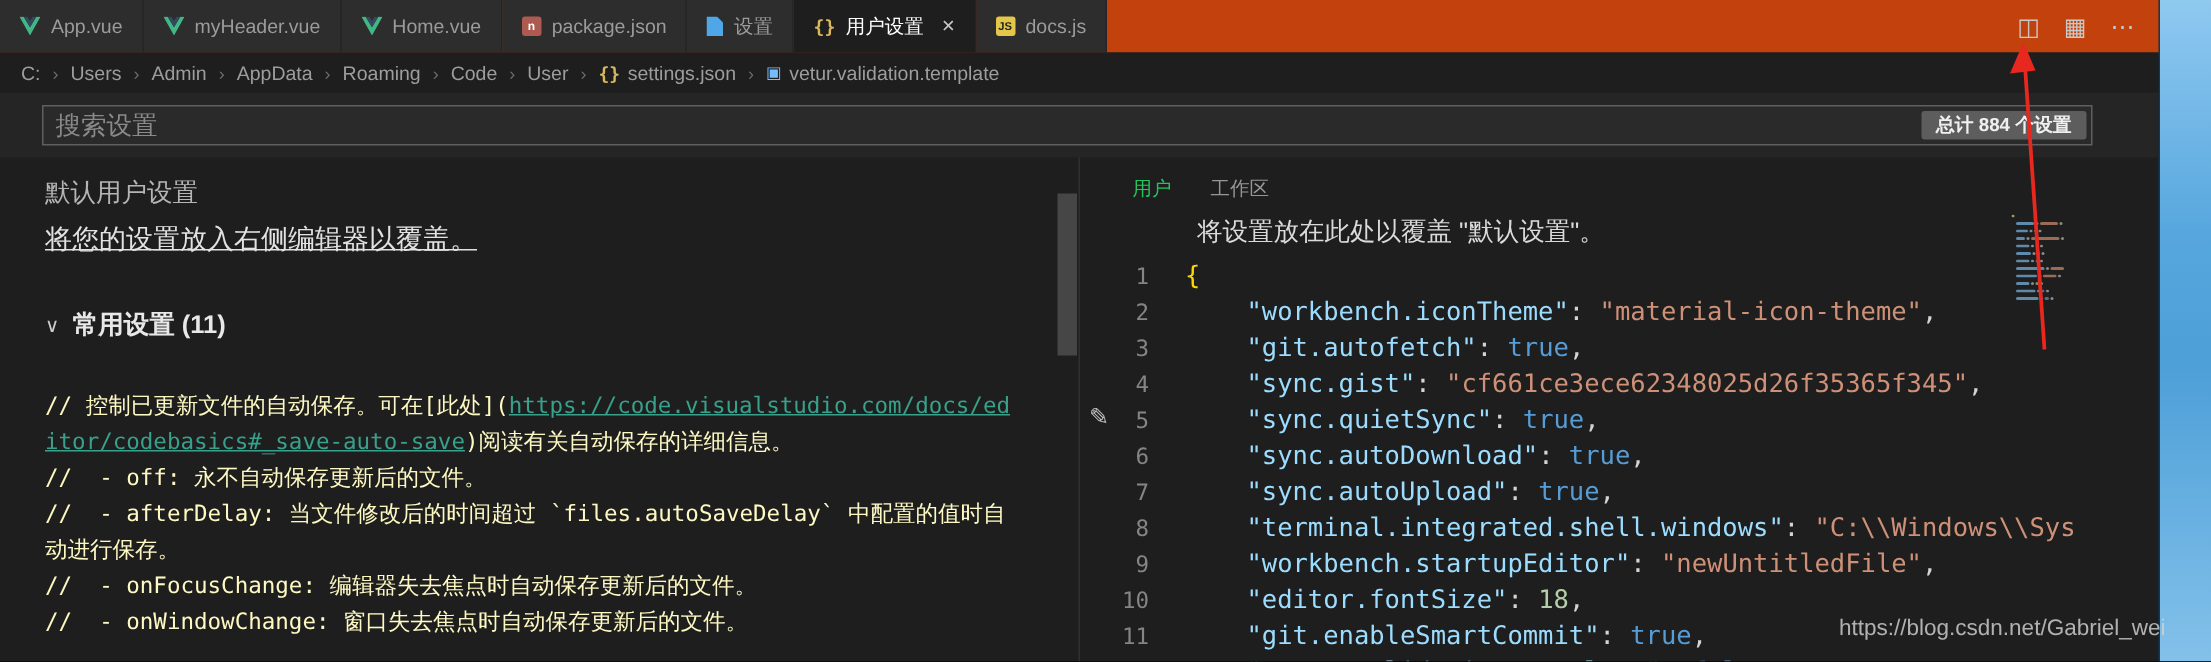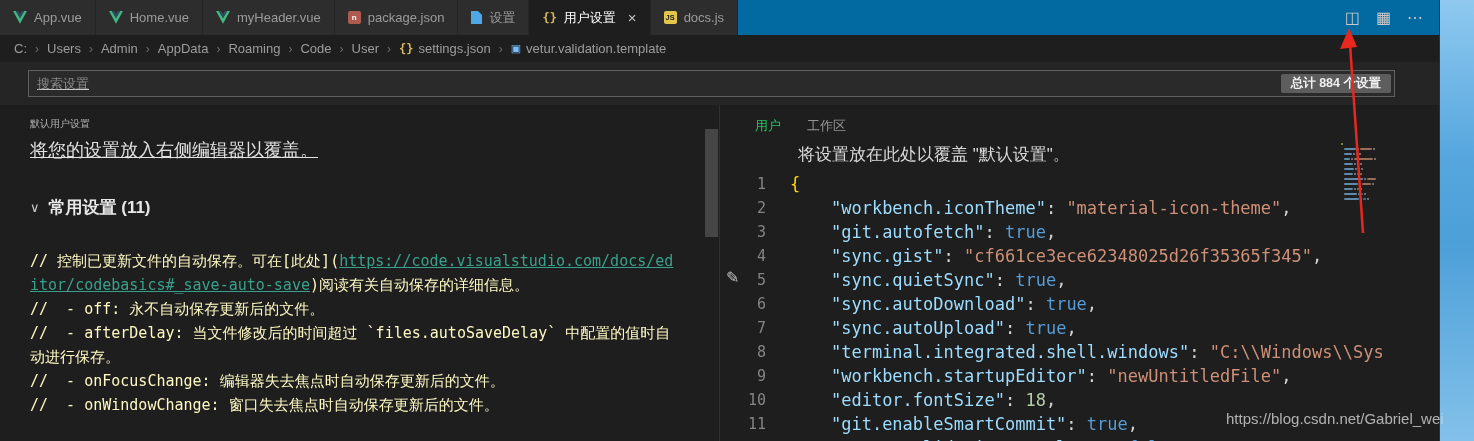--- a/index.html
+++ b/index.html
@@ -3,21 +3,21 @@
 <meta charset="utf-8">
 <style>
   html,body{margin:0;padding:0;background:#000;}
   .screen{position:relative;width:1474px;height:441px;overflow:hidden;background:#1e1e1e;
           font-family:"Liberation Sans",sans-serif;-webkit-font-smoothing:antialiased;}
   .desktop-strip{position:absolute;right:0;top:0;width:34px;height:100%;
           background:linear-gradient(180deg,#8fc9f0 0%,#57a7de 35%,#4d9fd8 55%,#83c1ea 100%);}
   .window{position:absolute;left:0;top:0;width:1440px;height:441px;background:#1e1e1e;border-right:1px solid #0d3a5c;box-sizing:border-box;}
 
   
-  .tabbar{position:absolute;left:0;top:0;right:0;height:35px;background:#0369a1;display:flex;align-items:stretch;}
+  .tabbar{position:absolute;left:0;top:0;right:0;height:35px;background:#c2410c;display:flex;align-items:stretch;}
   .tabs{display:flex;}
   .tab{display:flex;align-items:center;gap:7px;padding:0 13px;background:#2d2d2d;color:#9b9b9b;
        font-size:13px;border-right:1px solid #252526;cursor:pointer;white-space:nowrap;}
   .tab.active{background:#1e1e1e;color:#ffffff;}
   .tab-close{margin-left:5px;color:#c5c5c5;font-size:15px;line-height:1;}
   .tab-actions{margin-left:auto;display:flex;align-items:center;gap:16px;padding-right:16px;color:#c8c8c8;font-size:16px;}
   .tab-actions span{cursor:pointer;}
   .icon{display:inline-flex;align-items:center;justify-content:center;}
   .npm-icon{width:13px;height:13px;background:#ad5a50;color:#fff;font-size:8px;font-weight:bold;border-radius:2px;}
   .js-icon{width:13px;height:13px;background:#e3c64a;color:#222;font-size:7.5px;font-weight:bold;border-radius:2px;}
@@ -28,29 +28,29 @@
   .breadcrumb{position:absolute;left:0;top:35px;right:0;height:27px;display:flex;align-items:center;
        padding-left:14px;color:#9d9d9d;font-size:13px;background:#1e1e1e;}
   .bc-item{display:inline-flex;align-items:center;gap:5px;cursor:pointer;}
   .bc-sep{color:#6d6d6d;margin:0 8px;font-size:12px;}
 
   
   .searchrow{position:absolute;left:0;top:62px;right:0;height:43px;background:#252526;display:flex;align-items:center;
        padding:0 44px 0 28px;box-sizing:border-box;}
   .searchbox{position:relative;flex:1;height:27px;background:#2a2a2b;border:1px solid #5f5f5f;box-sizing:border-box;}
   .searchbox input{position:absolute;left:0;top:0;width:75%;height:100%;background:transparent;border:0;outline:none;
-       color:#cccccc;font-size:13px;padding:0 8px;font-family:"Liberation Sans",sans-serif;text-decoration:underline;}
+       color:#cccccc;font-size:17px;padding:0 8px;font-family:"Liberation Sans",sans-serif;}
   .searchbox input::placeholder{color:#8a8a8a;opacity:1;}
   .search-badge{position:absolute;right:3px;top:3px;bottom:3px;background:#5d5d5d;color:#f0f0f0;font-size:12.5px;
        font-weight:bold;padding:0 10px;display:flex;align-items:center;border-radius:2px;}
 
   
   .panes{position:absolute;left:0;top:105px;right:34px;bottom:0;}
   .pane-left{position:absolute;left:0;top:0;bottom:0;width:706px;padding-left:30px;box-sizing:border-box;overflow:hidden;}
-  .lp-label{margin-top:12px;font-size:10px;color:#b5b5b5;}
+  .lp-label{margin-top:12px;font-size:17px;color:#b5b5b5;}
   .lp-hint{margin-top:7px;font-size:18px;color:#e2e2e2;text-decoration:underline;}
   .lp-section{margin-top:34px;font-size:17px;font-weight:bold;color:#e8e8e8;display:flex;align-items:center;gap:9px;cursor:pointer;}
   .lp-chevron{font-weight:normal;font-size:13px;color:#cccccc;}
   .lp-comments{margin-top:30px;width:648px;font-family:"DejaVu Sans Mono",monospace;font-size:15px;line-height:24px;
        white-space:pre-wrap;word-break:break-all;}
   .cmt-text{color:#fef9c3;}
   .cmt-link{color:#38a18c;text-decoration:underline;cursor:pointer;}
   .lp-scrollbar{position:absolute;left:705px;top:24px;width:13px;height:108px;background:#464646;cursor:pointer;}
   .pane-divider{position:absolute;left:719px;top:0;bottom:0;width:1px;background:#303030;}
 
@@ -93,30 +93,30 @@
             </span>
             <span class="tab-label">App.vue</span>
           </div>
           <div class="tab">
             <span class="icon">
               <svg width="14" height="13" viewBox="0 0 24 22">
                 <path fill="#41b883" d="M0 0h4.8L12 12 19.2 0H24L12 21.7z"></path>
                 <path fill="#35495e" d="M4.8 0h4.3L12 5l2.9-5h4.3L12 12.2z"></path>
               </svg>
             </span>
-            <span class="tab-label">Home.vue</span>
+            <span class="tab-label">myHeader.vue</span>
           </div>
           <div class="tab">
             <span class="icon">
               <svg width="14" height="13" viewBox="0 0 24 22">
                 <path fill="#41b883" d="M0 0h4.8L12 12 19.2 0H24L12 21.7z"></path>
                 <path fill="#35495e" d="M4.8 0h4.3L12 5l2.9-5h4.3L12 12.2z"></path>
               </svg>
             </span>
-            <span class="tab-label">myHeader.vue</span>
+            <span class="tab-label">Home.vue</span>
           </div>
           <div class="tab">
             <span class="icon npm-icon">n</span>
             <span class="tab-label">package.json</span>
           </div>
           <div class="tab">
             <span class="icon">
               <svg width="11" height="13" viewBox="0 0 11 13">
                 <path fill="#4fa7e8" d="M0 0h7l4 4v9H0z"></path>
               </svg>

